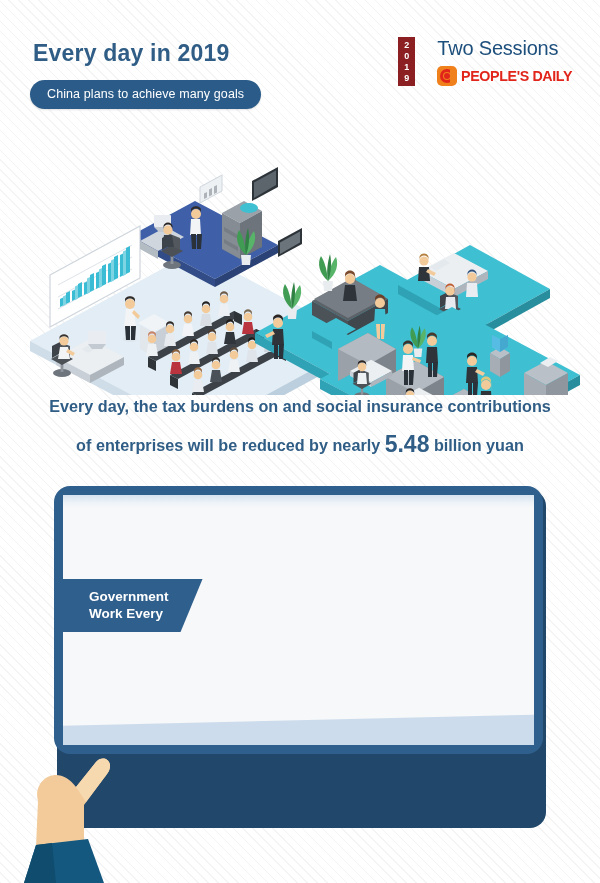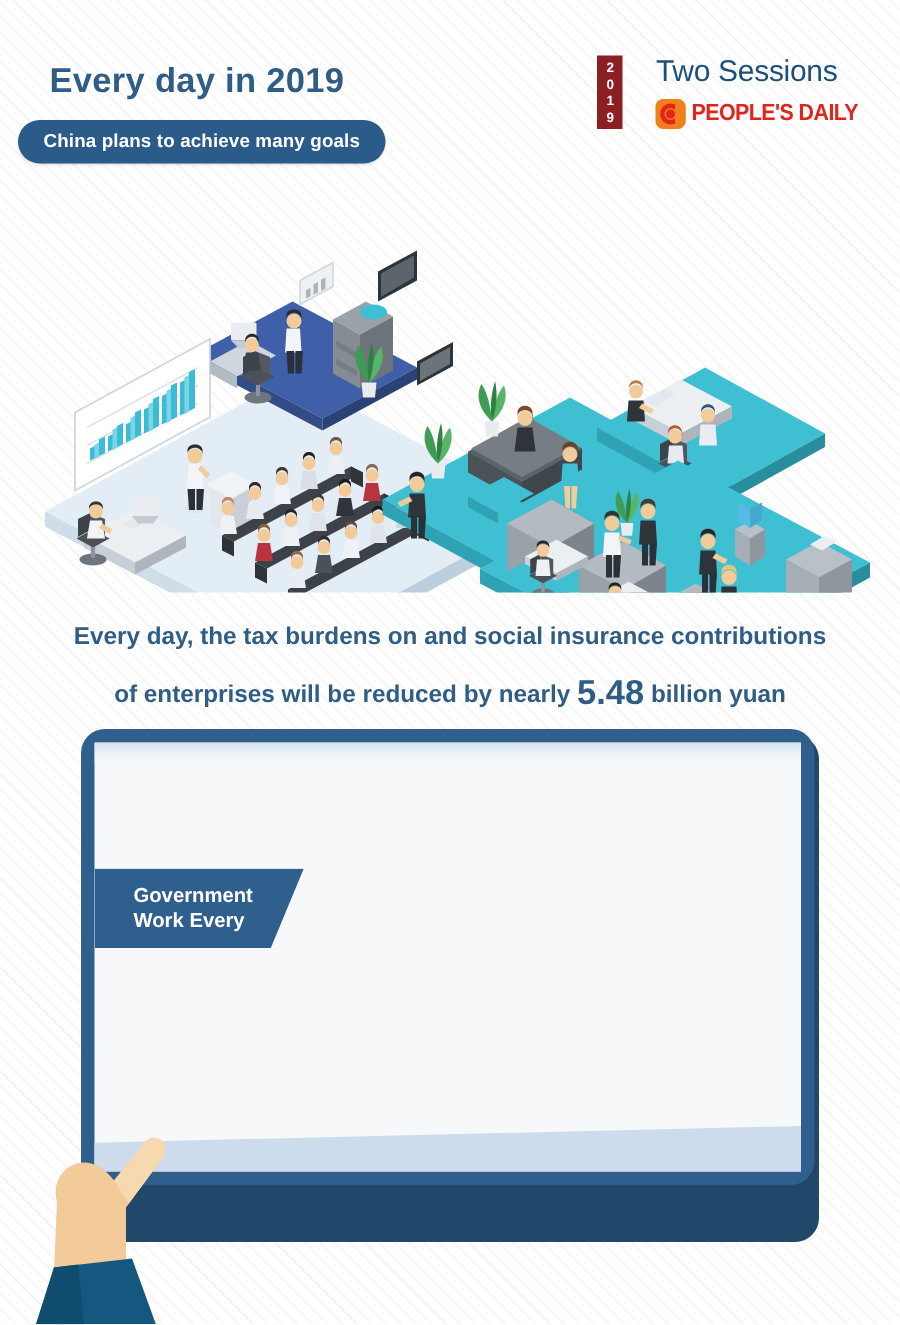--- a/index.html
+++ b/index.html
@@ -18,25 +18,25 @@
       #ffffff;
   }
 
   
   .title{
     position:absolute;left:33px;top:40px;
     font-size:23px;font-weight:bold;color:#2f5d85;letter-spacing:.2px;
     white-space:nowrap;
   }
   .pill{
-    position:absolute;left:12px;top:80px;
+    position:absolute;left:30px;top:80px;
     background:#2b5c89;color:#ffffff;
     border-radius:16px;
     padding:7px 17px 8px 17px;
-    font-size:12.5px;font-weight:bold;letter-spacing:.1px;
+    font-size:12.5px;font-weight:normal;letter-spacing:.1px;
     white-space:nowrap;
     box-shadow:0 1px 2px rgba(0,0,0,.12);
   }
 
   
   .logo{position:absolute;right:18px;top:37px;display:flex;align-items:stretch;height:49px;}
   .logo-year{
     width:17px;background:#8c1f22;color:#ffffff;
     display:flex;flex-direction:column;align-items:center;justify-content:center;
     font-size:9px;font-weight:bold;line-height:11px;letter-spacing:0;
@@ -65,32 +65,32 @@
     font-size:15.5px;font-weight:bold;color:#e1251b;letter-spacing:-.4px;
     transform:scaleX(.92);transform-origin:left center;white-space:nowrap;
   }
 
   
   .illus{position:absolute;left:20px;top:125px;width:570px;height:270px;}
   .illus svg{display:block;}
 
   
   .headline{
-    position:absolute;left:0;top:405px;width:600px;text-align:center;
+    position:absolute;left:0;top:387px;width:600px;text-align:center;
     color:#2f5d85;font-weight:bold;font-size:16.2px;line-height:39px;
   }
   .headline .big{font-size:23px;line-height:0;vertical-align:-1px;}
 
   
   .board-shadow{
     position:absolute;left:57px;top:490px;width:489px;height:338px;
     border-radius:16px;background:#21486b;
   }
   .board{
-    position:absolute;left:54px;top:486px;width:489px;height:304px;
+    position:absolute;left:54px;top:486px;width:489px;height:268px;
     border-radius:16px;background:#2f5f8c;
     box-sizing:border-box;padding:9px;
   }
   .board-inner{
     position:relative;width:100%;height:100%;
     background:#f7f8f9;overflow:hidden;
   }
   .board-gloss-top{
     position:absolute;left:0;top:0;width:100%;height:13px;
     background:linear-gradient(180deg,#d5e3f0 0%,#eef3f8 60%,#f7f8f9 100%);

